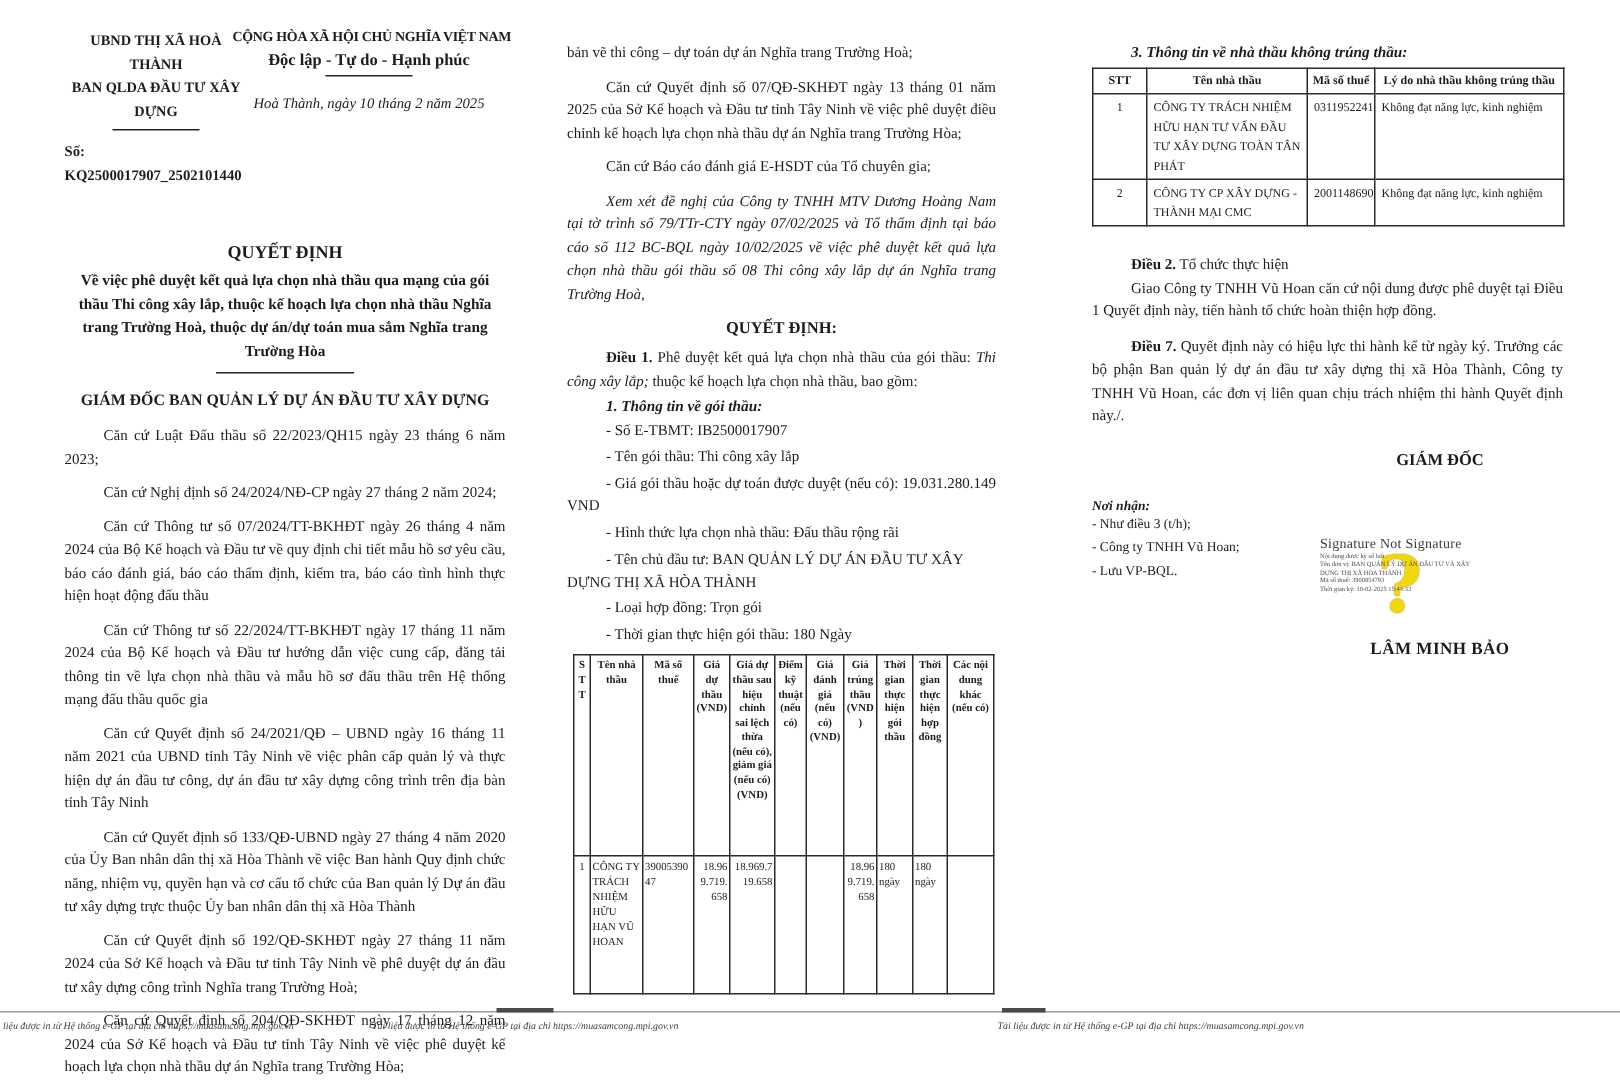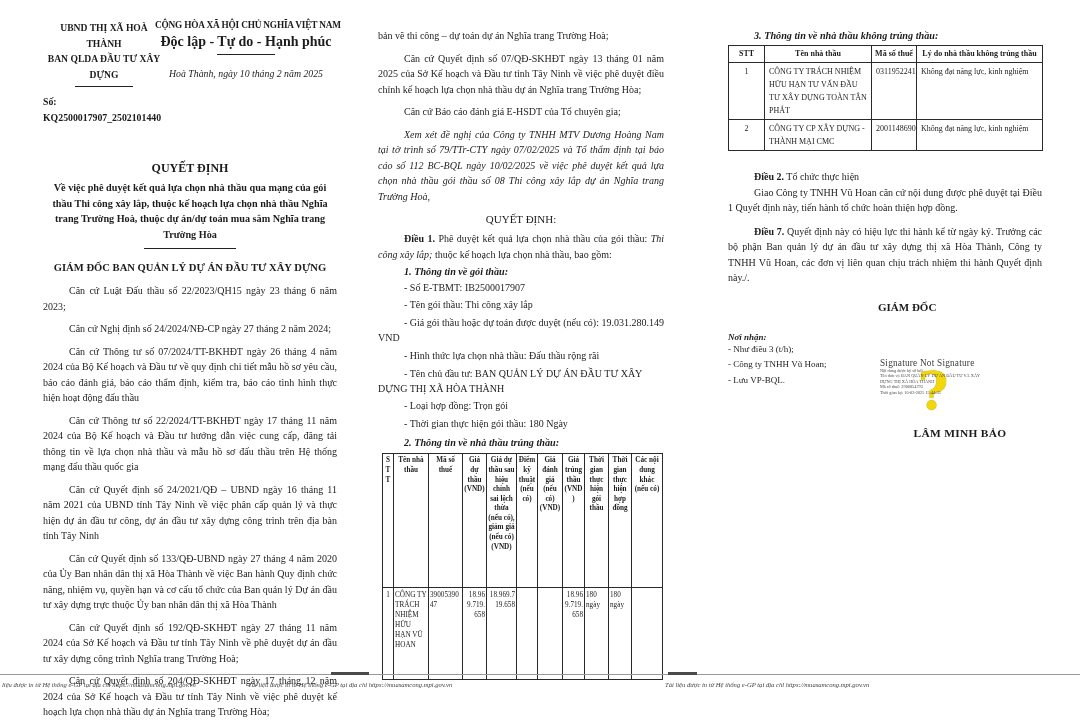--- a/index.html
+++ b/index.html
@@ -10,37 +10,37 @@
   #page1 { left:43px;  width:294px; }
   #page2 { left:378px; width:286px; }
   #page3 { left:728px; width:314px; position:absolute; }
 
   
   .hdr { display:flex; margin-top:20px; }
   .hdr-left  { width:122px; text-align:center; font-weight:bold; font-size:9.6px; line-height:15.5px; }
   .hdr-right { width:182px; margin-left:-10px; text-align:center; }
   .hdr-rule  { border:none; border-top:1px solid #222; width:58px; margin:4px auto 0; }
   .nat1 { font-weight:bold; font-size:9.3px; white-space:nowrap; letter-spacing:-0.2px; }
-  .nat2 { font-weight:bold; font-size:14px; margin-top:4px; }
+  .nat2 { font-weight:bold; font-size:11px; margin-top:4px; }
   .date { font-style:italic; font-size:9.8px; margin-top:13px; white-space:nowrap; }
   .docno { font-size:9.8px; text-align:left; margin-top:7px; }
 
   .title   { text-align:center; font-weight:bold; font-size:12px; margin-top:36px; }
   .subtitle{ text-align:center; font-weight:bold; font-size:10.2px; line-height:15.5px; margin-top:4px; }
   .sub-rule{ border:none; border-top:1px solid #222; width:92px; margin:6px auto 0; }
   .issuer  { text-align:center; font-weight:bold; font-size:10.6px; margin-top:13px; }
 
   
   .p { font-size:10px; line-height:15.5px; text-align:justify; text-indent:26px; margin-top:7px; }
   .p.first { margin-top:0; text-indent:0; }
   .it { font-style:italic; }
   .b  { font-weight:bold; }
   .bi { font-weight:bold; font-style:italic; }
 
-  .dec-heading { text-align:center; font-weight:normal; font-size:11px; margin-top:9px; }
+  .dec-heading { text-align:center; font-weight:bold; font-size:11px; margin-top:9px; }
   .sec-heading { font-size:10.2px; margin-top:4px; text-indent:26px; text-align:left; }
   .bullet { font-size:10px; line-height:15.2px; text-indent:26px; text-align:left; margin-top:2.5px; }
 
   
   table { border-collapse:collapse; table-layout:fixed; }
   td,th { border:1px solid #2a2a2a; vertical-align:top; overflow:hidden; }
 
   #winner-table { width:280px; margin-top:5px; margin-left:4px; }
   #winner-table th { font-size:7.2px; line-height:9.6px; font-weight:bold; text-align:center; padding:2px 1px; word-break:break-word; height:134px; }
   #winner-table th.brk { word-break:break-all; }
@@ -55,21 +55,21 @@
   #loser-table td.ctr { text-align:center; }
   #loser-table tr.r1 td { height:56px; }
   #loser-table tr.r2 td { height:30px; }
 
   
   .art-p { font-size:10px; line-height:15.5px; text-align:justify; text-indent:26px; }
   .sign-row { position:relative; margin-top:15px; height:140px; }
   .noi-nhan { position:absolute; left:0; top:0; width:130px; }
   .noi-nhan .cap { font-size:9px; font-weight:bold; font-style:italic;margin-top:31px; }
   .noi-nhan .item { font-size:9px; line-height:15.5px; }
-  .giam-doc { position:absolute; left:150px; top:0; width:164px; font-weight:bold; font-size:11px; }
+  .giam-doc { position:absolute; left:150px; top:0; width:164px; text-align:center; font-weight:bold; font-size:11px; }
 
   .stamp { position:absolute; left:152px; top:57px; width:110px; }
   .stamp .qmark { position:absolute; left:38px; top:2px; font-size:52px; font-weight:bold;
                   color:#f2d80a; text-shadow:0 0 1px #8a7a00; font-family:"DejaVu Serif",serif; z-index:1; }
   .stamp .sig-title { position:relative; z-index:2; font-size:9.3px; color:#3b3b3b; letter-spacing:0.2px; }
   .stamp .sig-line  { position:relative; z-index:2; font-size:4.3px; line-height:5.6px; color:#4a4a4a; white-space:nowrap; }
   .signer { position:absolute; left:150px; top:126px; width:164px; text-align:center; font-weight:bold; font-size:11.4px; letter-spacing:0.3px; }
 
   
   .foot-line { position:absolute; left:0; top:674px; width:1080px; height:1px; background:#9a9a9a; }
@@ -126,21 +126,20 @@
 
   <p class="sec-heading bi">1. Thông tin về gói thầu:</p>
   <p class="bullet">- Số E-TBMT: IB2500017907</p>
   <p class="bullet">- Tên gói thầu: Thi công xây lắp</p>
   <p class="bullet">- Giá gói thầu hoặc dự toán được duyệt (nếu có): 19.031.280.149 VND</p>
   <p class="bullet">- Hình thức lựa chọn nhà thầu: Đấu thầu rộng rãi</p>
   <p class="bullet">- Tên chủ đầu tư: BAN QUẢN LÝ DỰ ÁN ĐẦU TƯ XÂY DỰNG THỊ XÃ HÒA THÀNH</p>
   <p class="bullet">- Loại hợp đồng: Trọn gói</p>
   <p class="bullet">- Thời gian thực hiện gói thầu: 180 Ngày</p>
 
-  <p class="sec-heading bi" style="margin-top:6px">2. Thông tin về nhà thầu trúng thầu:</p>
 
   <table id="winner-table">
     <colgroup>
       <col style="width:11px">
         <col style="width:35px">
         <col style="width:34px">
         <col style="width:24px">
       <col style="width:30px">
         <col style="width:21px">
         <col style="width:25px">

